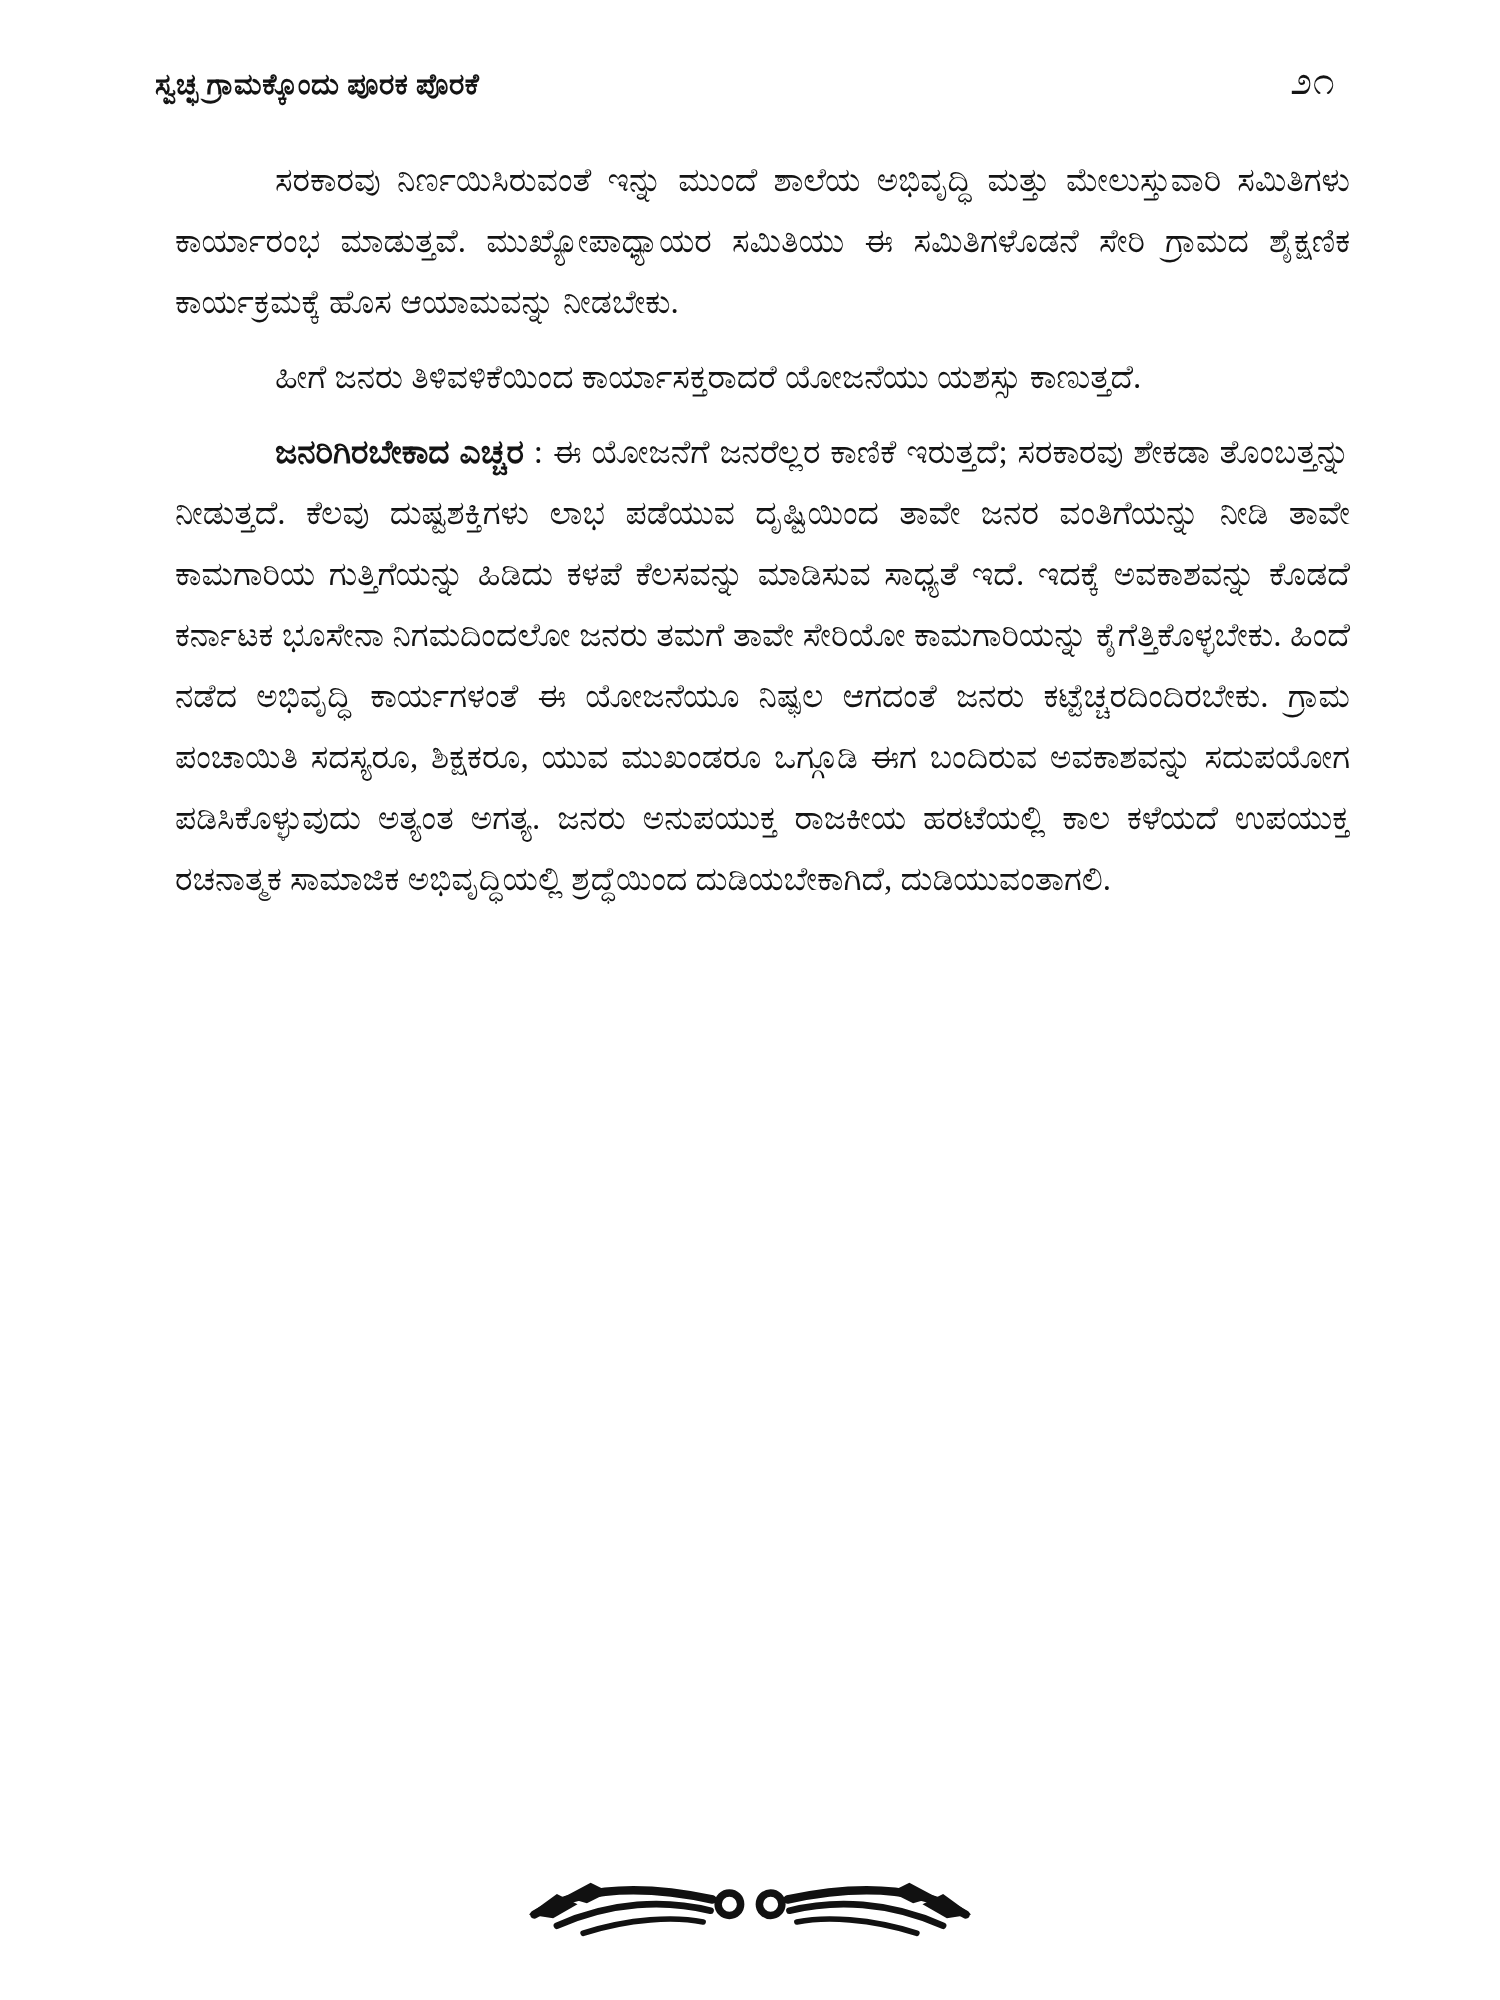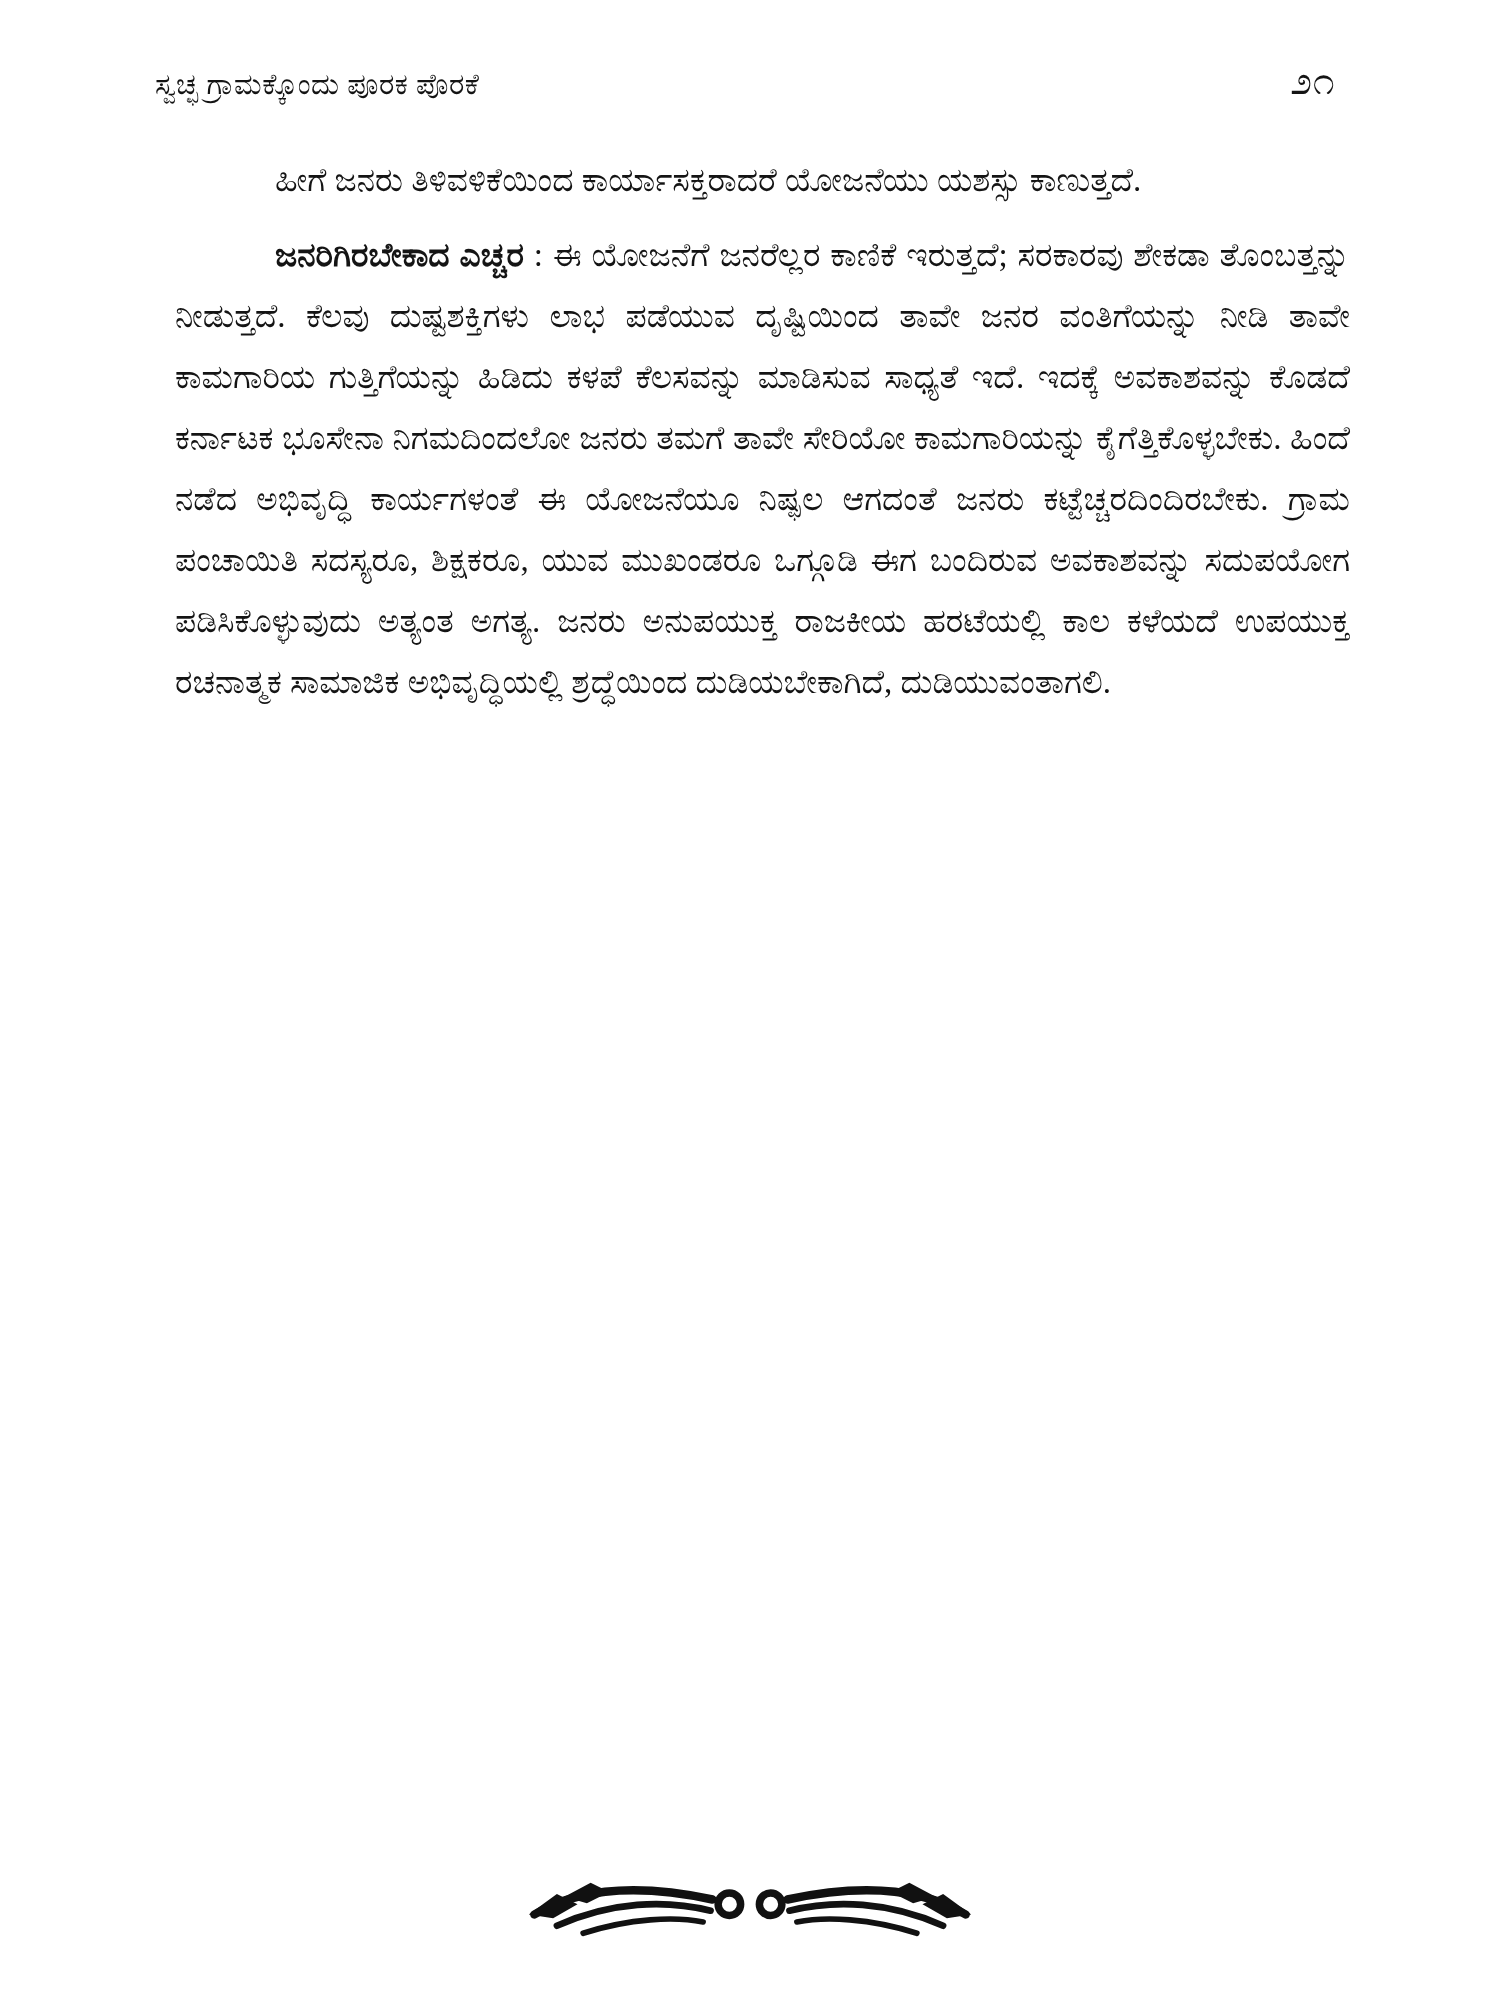--- a/index.html
+++ b/index.html
@@ -23,21 +23,21 @@
     left: 155px;
     right: 165px;
     display: flex;
     justify-content: space-between;
     align-items: baseline;
     font-size: 29px;
     letter-spacing: 0.5px;
     white-space: nowrap;
   }
   .running-title {
-    font-weight: 400;
+    font-weight: 700;
   }
   .page-number {
     font-size: 39px;
   }
   .textblock {
     position: absolute;
     top: 150px;
     left: 175px;
     width: 1175px;
     font-size: 33px;
@@ -70,20 +70,21 @@
 <body>
 
 <div class="page">
 
   <div class="header">
     <span class="running-title">ಸ್ವಚ್ಛ ಗ್ರಾಮಕ್ಕೊಂದು ಪೂರಕ ಪೊರಕೆ</span>
     <span class="page-number">೨೧</span>
   </div>
 
   <div class="textblock">
+    <p>ಸರಕಾರವು ನಿರ್ಣಯಿಸಿರುವಂತೆ ಇನ್ನು ಮುಂದೆ ಶಾಲೆಯ ಅಭಿವೃದ್ಧಿ ಮತ್ತು ಮೇಲುಸ್ತುವಾರಿ ಸಮಿತಿಗಳು ಕಾರ್ಯಾರಂಭ ಮಾಡುತ್ತವೆ. ಮುಖ್ಯೋಪಾಧ್ಯಾಯರ ಸಮಿತಿಯು ಈ ಸಮಿತಿಗಳೊಡನೆ ಸೇರಿ ಗ್ರಾಮದ ಶೈಕ್ಷಣಿಕ ಕಾರ್ಯಕ್ರಮಕ್ಕೆ ಹೊಸ ಆಯಾಮವನ್ನು ನೀಡಬೇಕು.</p>
     <p>ಹೀಗೆ ಜನರು ತಿಳಿವಳಿಕೆಯಿಂದ ಕಾರ್ಯಾಸಕ್ತರಾದರೆ ಯೋಜನೆಯು ಯಶಸ್ಸು ಕಾಣುತ್ತದೆ.</p>
     <p><strong class="inline-heading">ಜನರಿಗಿರಬೇಕಾದ ಎಚ್ಚರ</strong><span> : </span><span>ಈ ಯೋಜನೆಗೆ ಜನರೆಲ್ಲರ ಕಾಣಿಕೆ ಇರುತ್ತದೆ; ಸರಕಾರವು ಶೇಕಡಾ ತೊಂಬತ್ತನ್ನು ನೀಡುತ್ತದೆ. ಕೆಲವು ದುಷ್ಟಶಕ್ತಿಗಳು ಲಾಭ ಪಡೆಯುವ ದೃಷ್ಟಿಯಿಂದ ತಾವೇ ಜನರ ವಂತಿಗೆಯನ್ನು ನೀಡಿ ತಾವೇ ಕಾಮಗಾರಿಯ ಗುತ್ತಿಗೆಯನ್ನು ಹಿಡಿದು ಕಳಪೆ ಕೆಲಸವನ್ನು ಮಾಡಿಸುವ ಸಾಧ್ಯತೆ ಇದೆ. ಇದಕ್ಕೆ ಅವಕಾಶವನ್ನು ಕೊಡದೆ ಕರ್ನಾಟಕ ಭೂಸೇನಾ ನಿಗಮದಿಂದಲೋ ಜನರು ತಮಗೆ ತಾವೇ ಸೇರಿಯೋ ಕಾಮಗಾರಿಯನ್ನು ಕೈಗೆತ್ತಿಕೊಳ್ಳಬೇಕು. ಹಿಂದೆ ನಡೆದ ಅಭಿವೃದ್ಧಿ ಕಾರ್ಯಗಳಂತೆ ಈ ಯೋಜನೆಯೂ ನಿಷ್ಫಲ ಆಗದಂತೆ ಜನರು ಕಟ್ಟೆಚ್ಚರದಿಂದಿರಬೇಕು. ಗ್ರಾಮ ಪಂಚಾಯಿತಿ ಸದಸ್ಯರೂ, ಶಿಕ್ಷಕರೂ, ಯುವ ಮುಖಂಡರೂ ಒಗ್ಗೂಡಿ ಈಗ ಬಂದಿರುವ ಅವಕಾಶವನ್ನು ಸದುಪಯೋಗ ಪಡಿಸಿಕೊಳ್ಳುವುದು ಅತ್ಯಂತ ಅಗತ್ಯ. ಜನರು ಅನುಪಯುಕ್ತ ರಾಜಕೀಯ ಹರಟೆಯಲ್ಲಿ ಕಾಲ ಕಳೆಯದೆ ಉಪಯುಕ್ತ ರಚನಾತ್ಮಕ ಸಾಮಾಜಿಕ ಅಭಿವೃದ್ಧಿಯಲ್ಲಿ ಶ್ರದ್ಧೆಯಿಂದ ದುಡಿಯಬೇಕಾಗಿದೆ, ದುಡಿಯುವಂತಾಗಲಿ.</span></p>
   </div>
 
   <div class="flourish">
     <svg viewBox="0 0 480 72" xmlns="http://www.w3.org/2000/svg" aria-hidden="true">
       <defs>
         <g id="orn">
           <path d="M10,44 C60,14 125,12 200,28" fill="none" stroke="#111111" stroke-width="9" stroke-linecap="round"></path>
           <path d="M34,56 C92,30 150,28 198,40" fill="none" stroke="#111111" stroke-width="7" stroke-linecap="round"></path>

